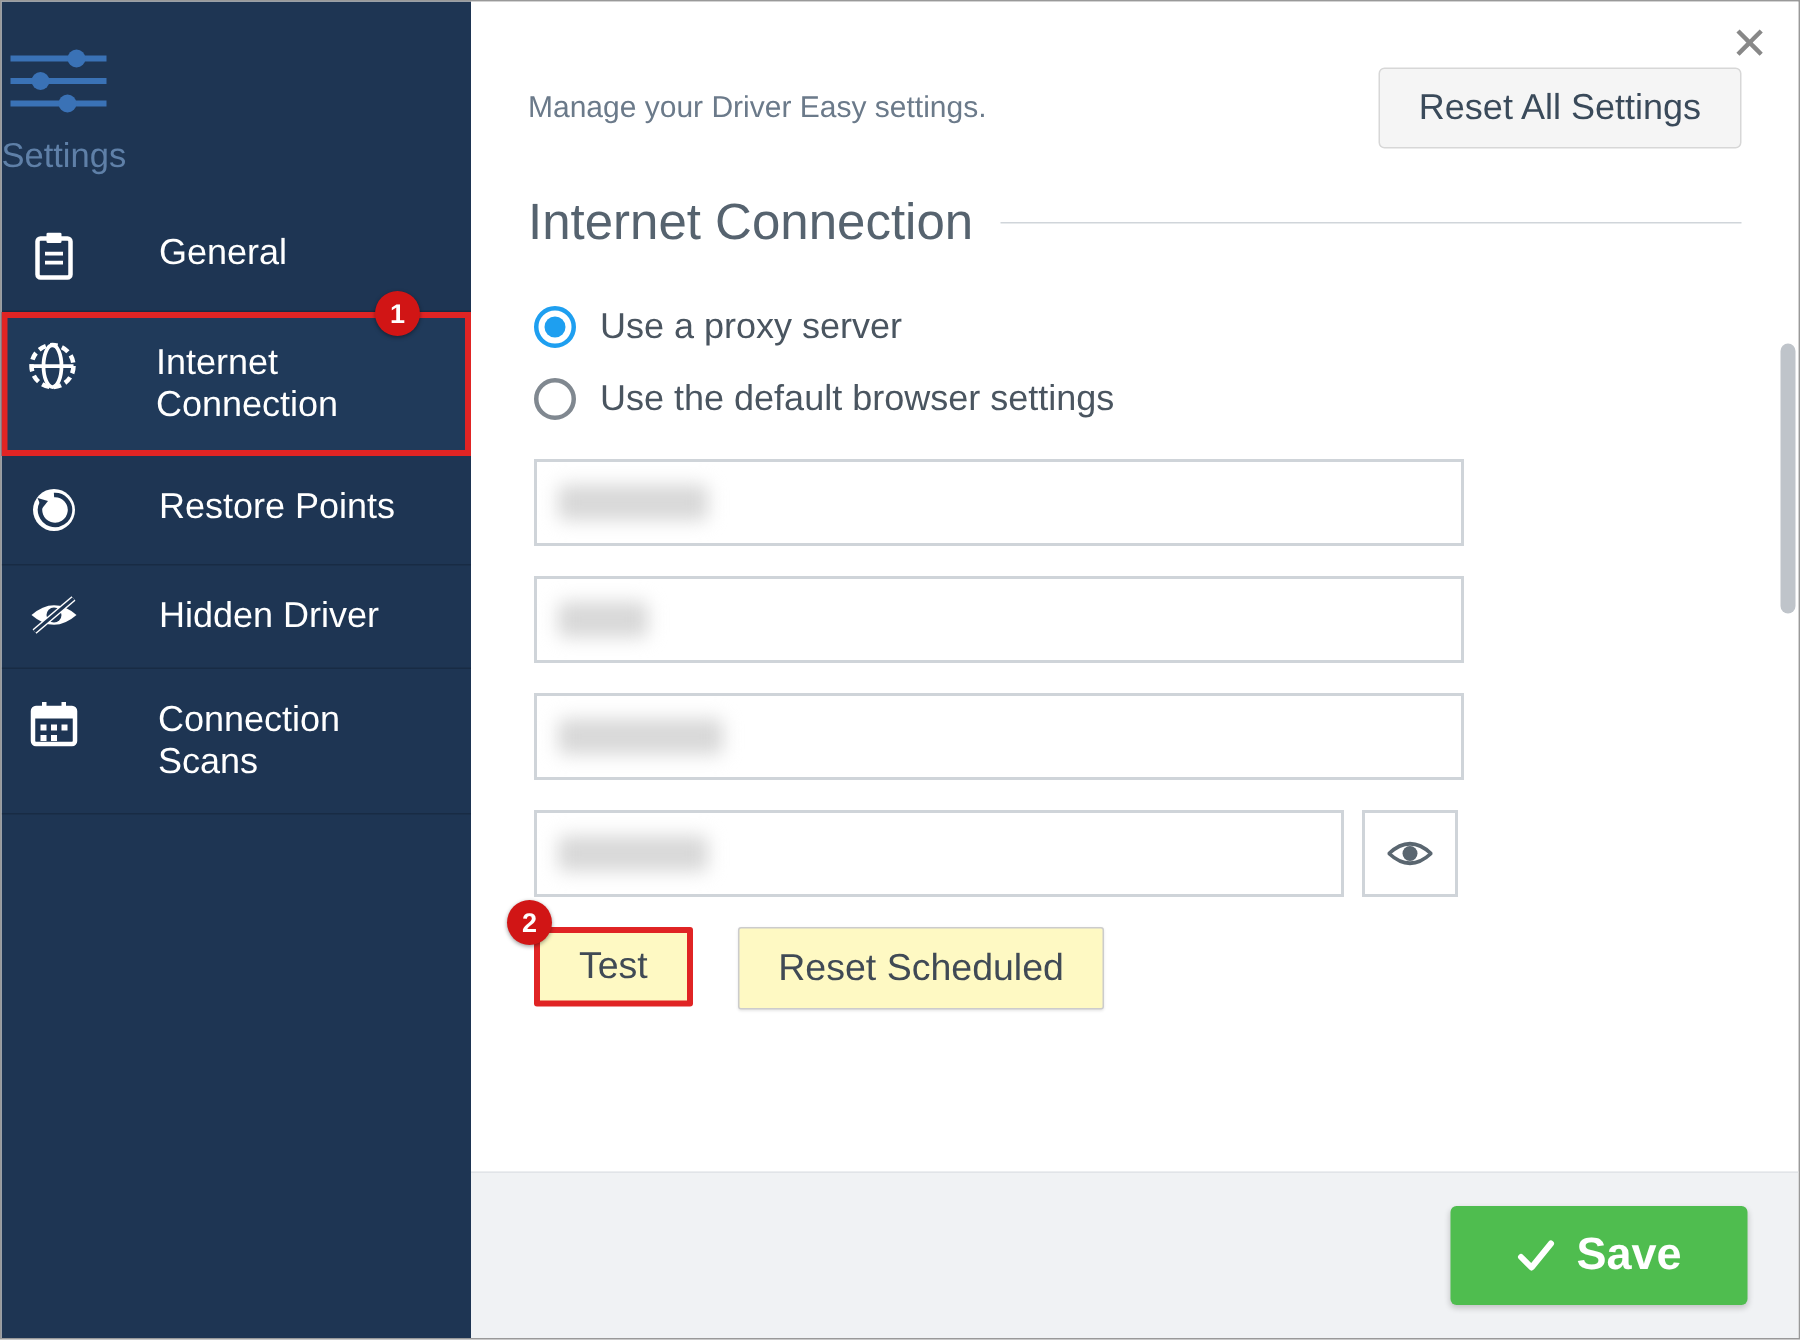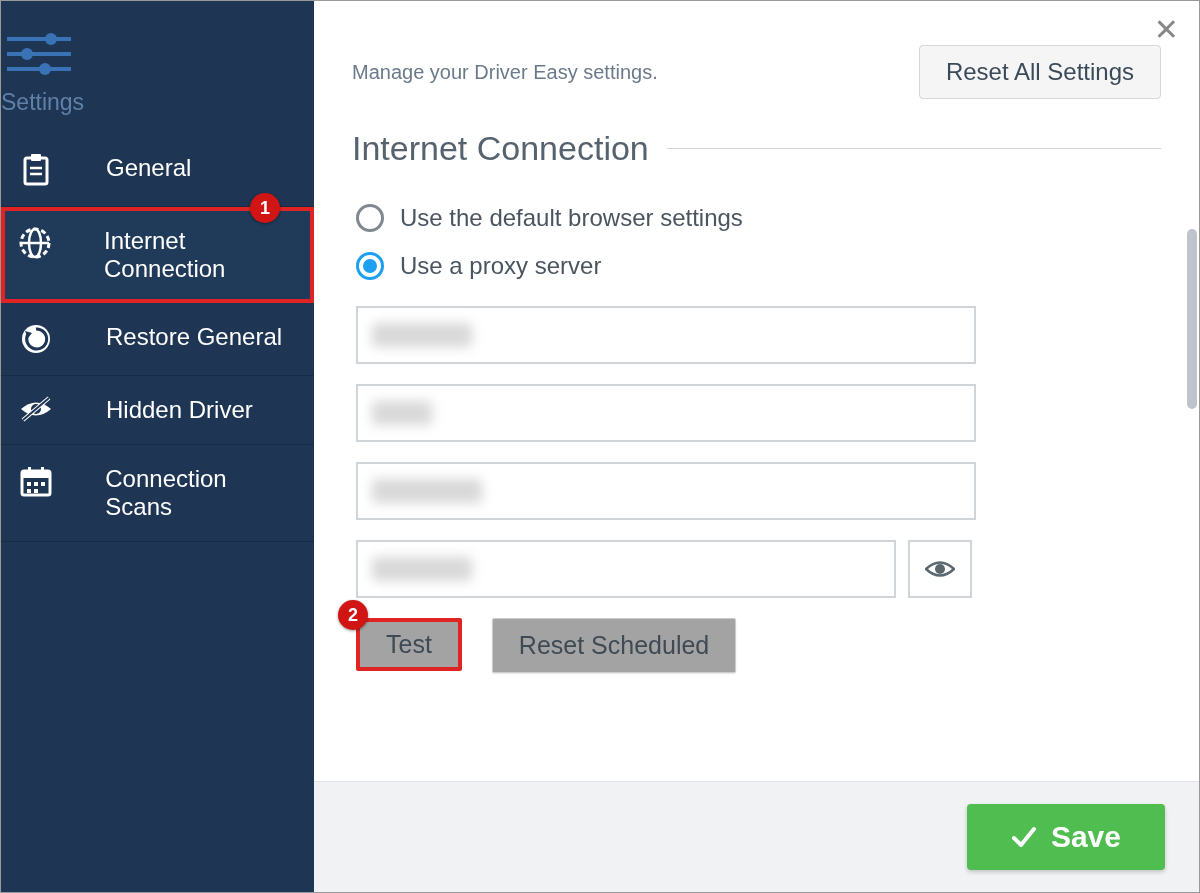--- a/index.html
+++ b/index.html
@@ -166,21 +166,21 @@
     .pw-row .field { width: 540px; }
     .eye-box {
       width: 64px; height:58px;
       border: 2px solid #cfd4d9;
       display:flex; align-items:center; justify-content:center;
       cursor:pointer;
       color:#5a6670;
     }
     .action-row { display:flex; gap:30px; padding-left:16px; position:relative; }
     .btn {
-      background:#a3a3a3;
+      background:#fef9c3;
       border:1px solid #ccc;
       padding: 12px 26px;
       font-size: 25px;
       color:#404a55;
       cursor:pointer;
       border-radius:2px;
     }
     .btn.test {
       border: 4px solid #e02424;
       padding: 8px 26px;
@@ -266,21 +266,21 @@
     </div>
 
     <div class="nav-item">
       <span class="icon">
         <svg width="32" height="32" viewBox="0 0 32 32" fill="#fff">
           <circle cx="16" cy="16" r="14" fill="#fff"></circle>
           <path d="M 16 6 A 10 10 0 1 1 8 11" fill="none" stroke="#1e3553" stroke-width="3"></path>
           <polygon points="5,8 12,10 8,15" fill="#1e3553"></polygon>
         </svg>
       </span>
-      <span>Restore General</span>
+      <span>Restore Points</span>
     </div>
 
     <div class="nav-item">
       <span class="icon">
         <svg width="34" height="26" viewBox="0 0 34 26" fill="#fff">
           <path d="M 2 13 Q 17 0 32 13 Q 17 26 2 13 Z" fill="#fff"></path>
           <circle cx="17" cy="13" r="5" fill="#1e3553"></circle>
           <line x1="4" y1="24" x2="30" y2="2" stroke="#fff" stroke-width="4"></line>
           <line x1="4" y1="24" x2="30" y2="2" stroke="#1e3553" stroke-width="2"></line>
         </svg>
@@ -314,29 +314,29 @@
       <button class="reset-all-btn">Reset All Settings</button>
     </div>
 
     <div class="content">
       <div class="section-title-row">
         <div class="section-title">Internet Connection</div>
         <div class="hr"></div>
       </div>
 
       <div class="radio-row">
-        <span class="radio-outer"></span>
-        <span>Use the default browser settings</span>
-      </div>
-
-      <div class="radio-row">
         <span class="radio-outer selected">
             <span class="radio-inner"></span>
           </span>
         <span>Use a proxy server</span>
+      </div>
+
+      <div class="radio-row">
+        <span class="radio-outer"></span>
+        <span>Use the default browser settings</span>
       </div>
 
       <div class="fields">
         <div class="field-wrap">
           <div class="field">
               <span class="blur" style="width:100px"></span>
             </div>
         </div>
         <div class="field-wrap">
           <div class="field">

